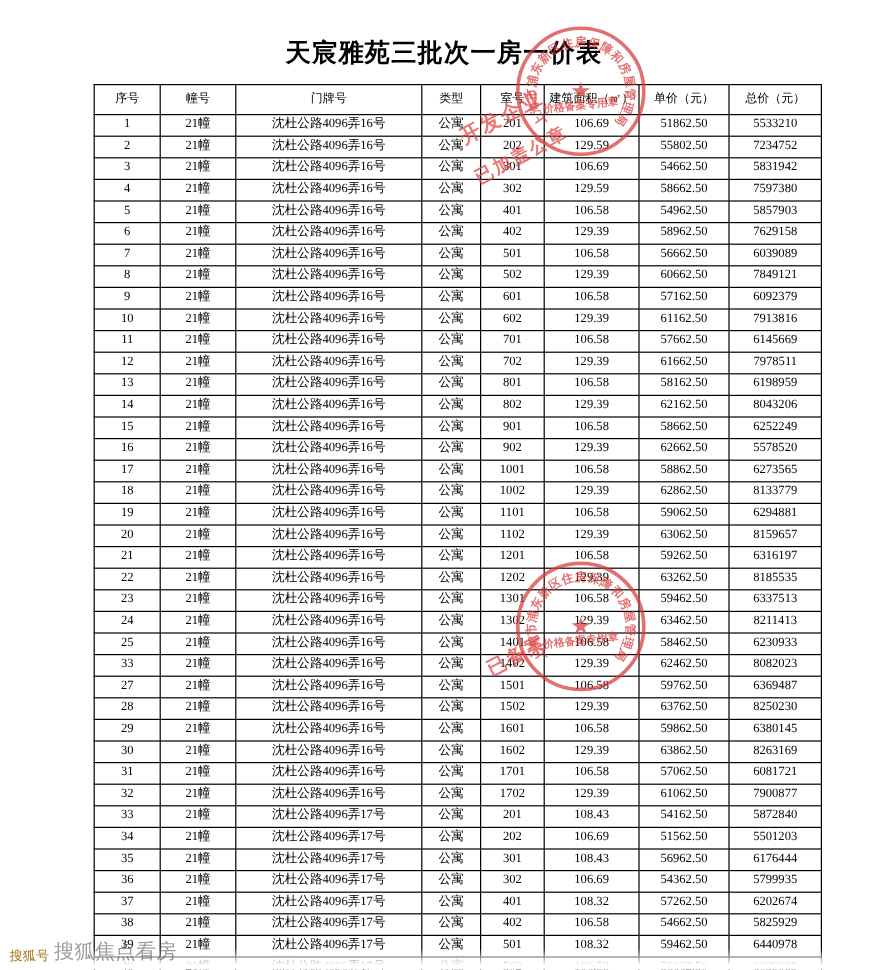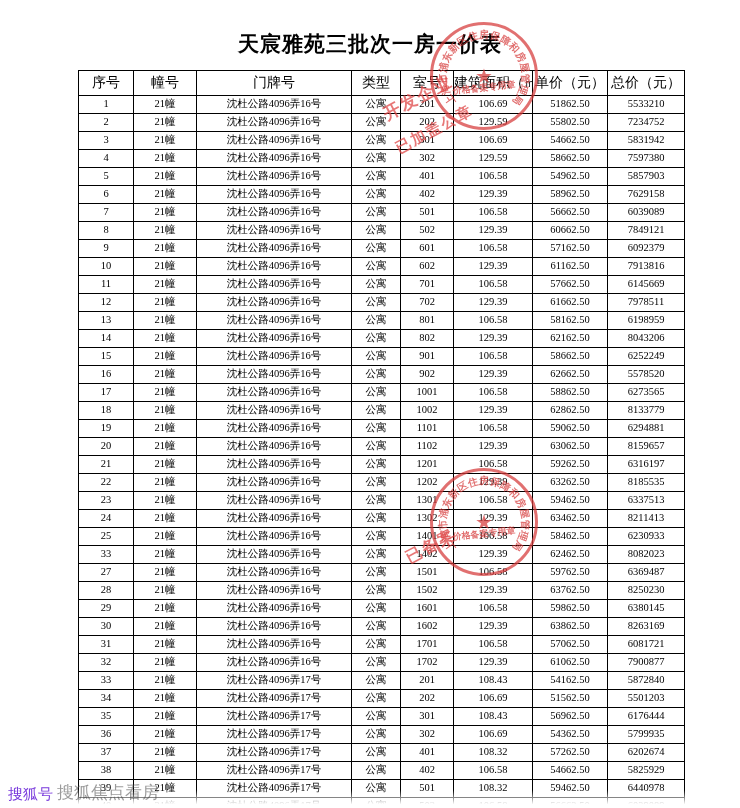--- a/index.html
+++ b/index.html
@@ -49,21 +49,21 @@
     text-align: center;
     padding: 1px 0 2px 0;
     height: 14px;
     color: #000;
     font-family: "Liberation Serif", serif;
     white-space: nowrap;
     overflow: hidden;
   }
   table.price-table th {
     font-weight: normal;
-    font-size: 14px;
+    font-size: 10px;
     height: 20px;
     padding: 2px 0;
   }
   .col-idx { width: 54px; }
   .col-bldg { width: 62px; }
   .col-addr { width: 154px; }
   .col-type { width: 48px; margin-top: 16px; }
   .col-room { width: 52px; }
   .col-area { width: 78px; }
   .col-unit { width: 74px; }
@@ -144,22 +144,22 @@
     left: 0;
     bottom: 0;
     width: 740px;
     height: 34px;
     display: flex;
     align-items: flex-end;
     padding-left: 8px;
     box-sizing: border-box;
   }
   .brand-text {
-    font-size: 15px;
-    color: #6d28d9;
+    font-size: 11px;
+    color: #a16207;
     opacity: 0.92;
     font-family: "Liberation Sans", sans-serif;
     padding-bottom: 4px;
   }
   .brand-text2 {
     font-size: 17px;
     color: #4a4a4a;
     opacity: 0.55;
     font-family: "Liberation Sans", sans-serif;
     padding-bottom: 4px;

